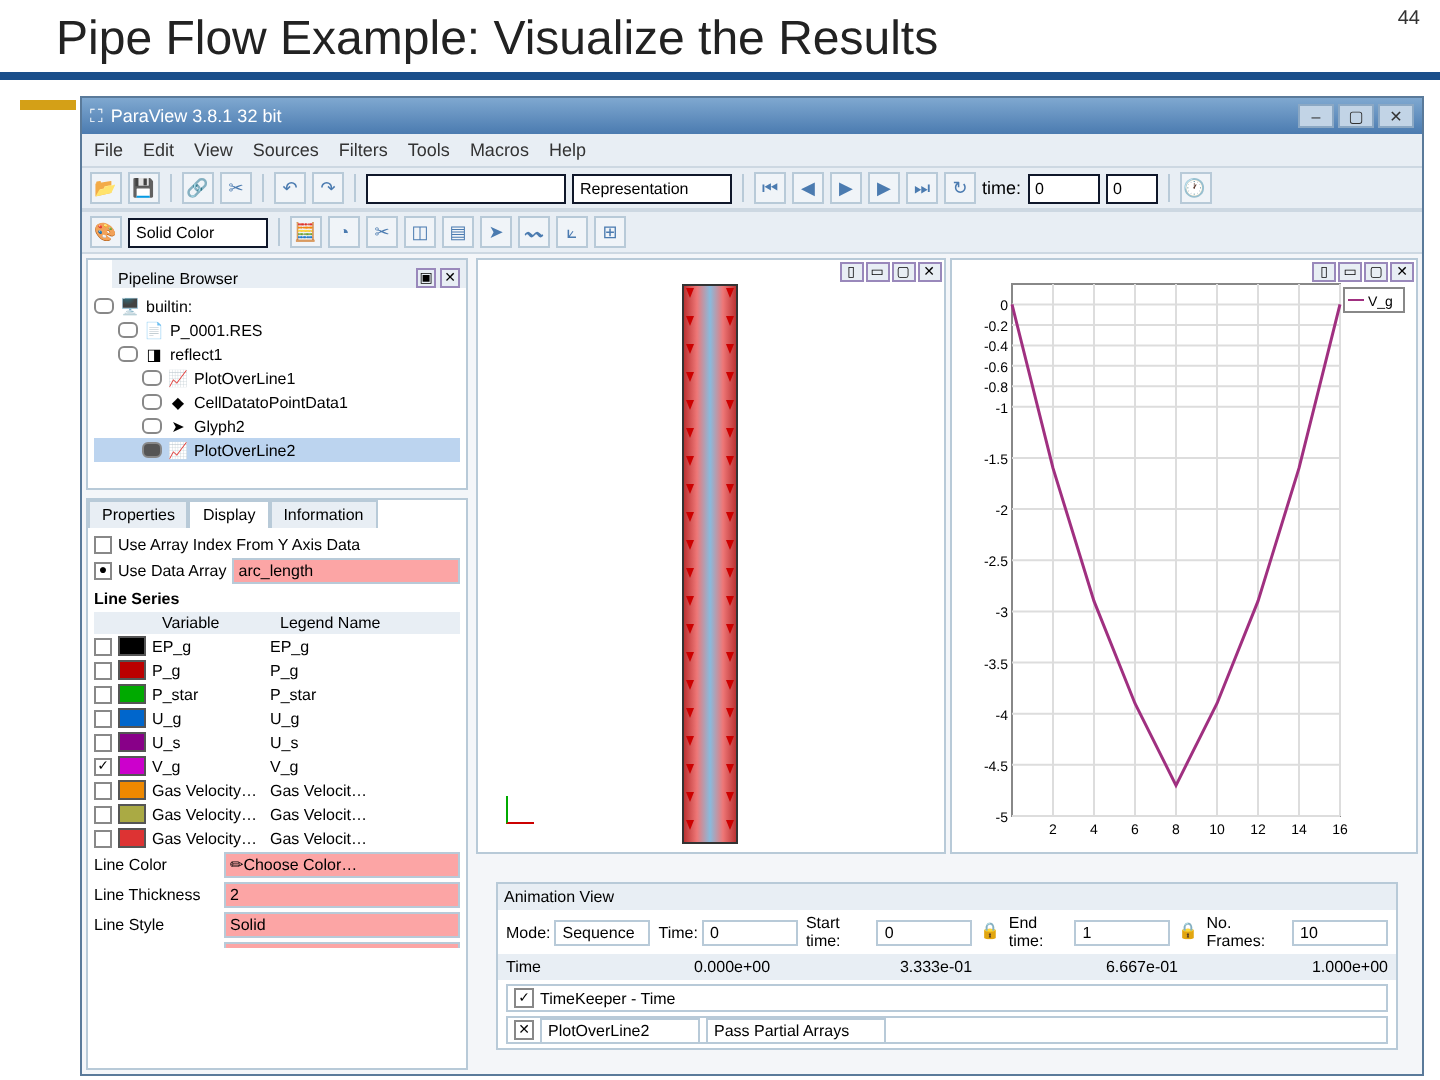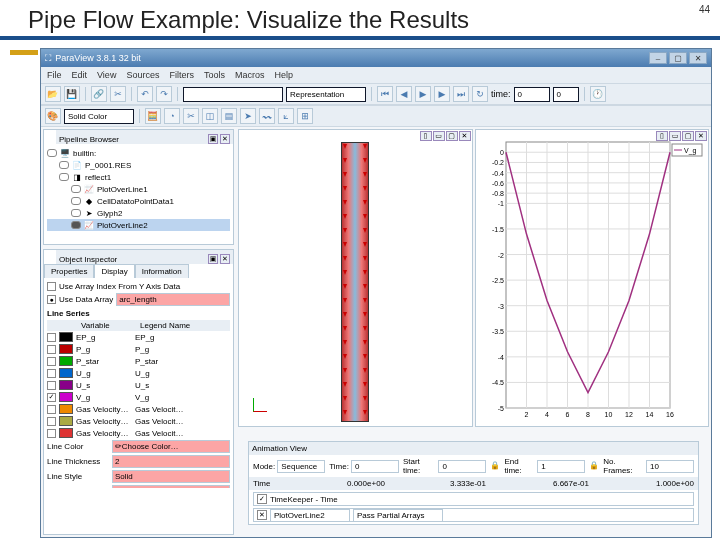--- a/index.html
+++ b/index.html
@@ -170,27 +170,20 @@
               <span>Glyph2</span>
             </div>
             <div class="tree-item l2 sel">
               <span class="tree-eye" style="background:#555"></span>
               <span class="tree-ico">📈</span>
               <span>PlotOverLine2</span>
             </div>
           </div>
       </div>
       <div class="panel" style="flex:1">
-        <div class="panel-hdr">
-          <span>Object Inspector</span>
-          <div class="pbtns">
-              <span>▣</span>
-              <span>✕</span>
-            </div>
-        </div>
         <div class="oi-tabs">
           <span>Properties</span>
           <span class="active">Display</span>
           <span>Information</span>
         </div>
         <div class="oi-body">
           <div class="oi-row">
               <span class="chk"></span>
               <span>Use Array Index From Y Axis Data</span>
             </div>

